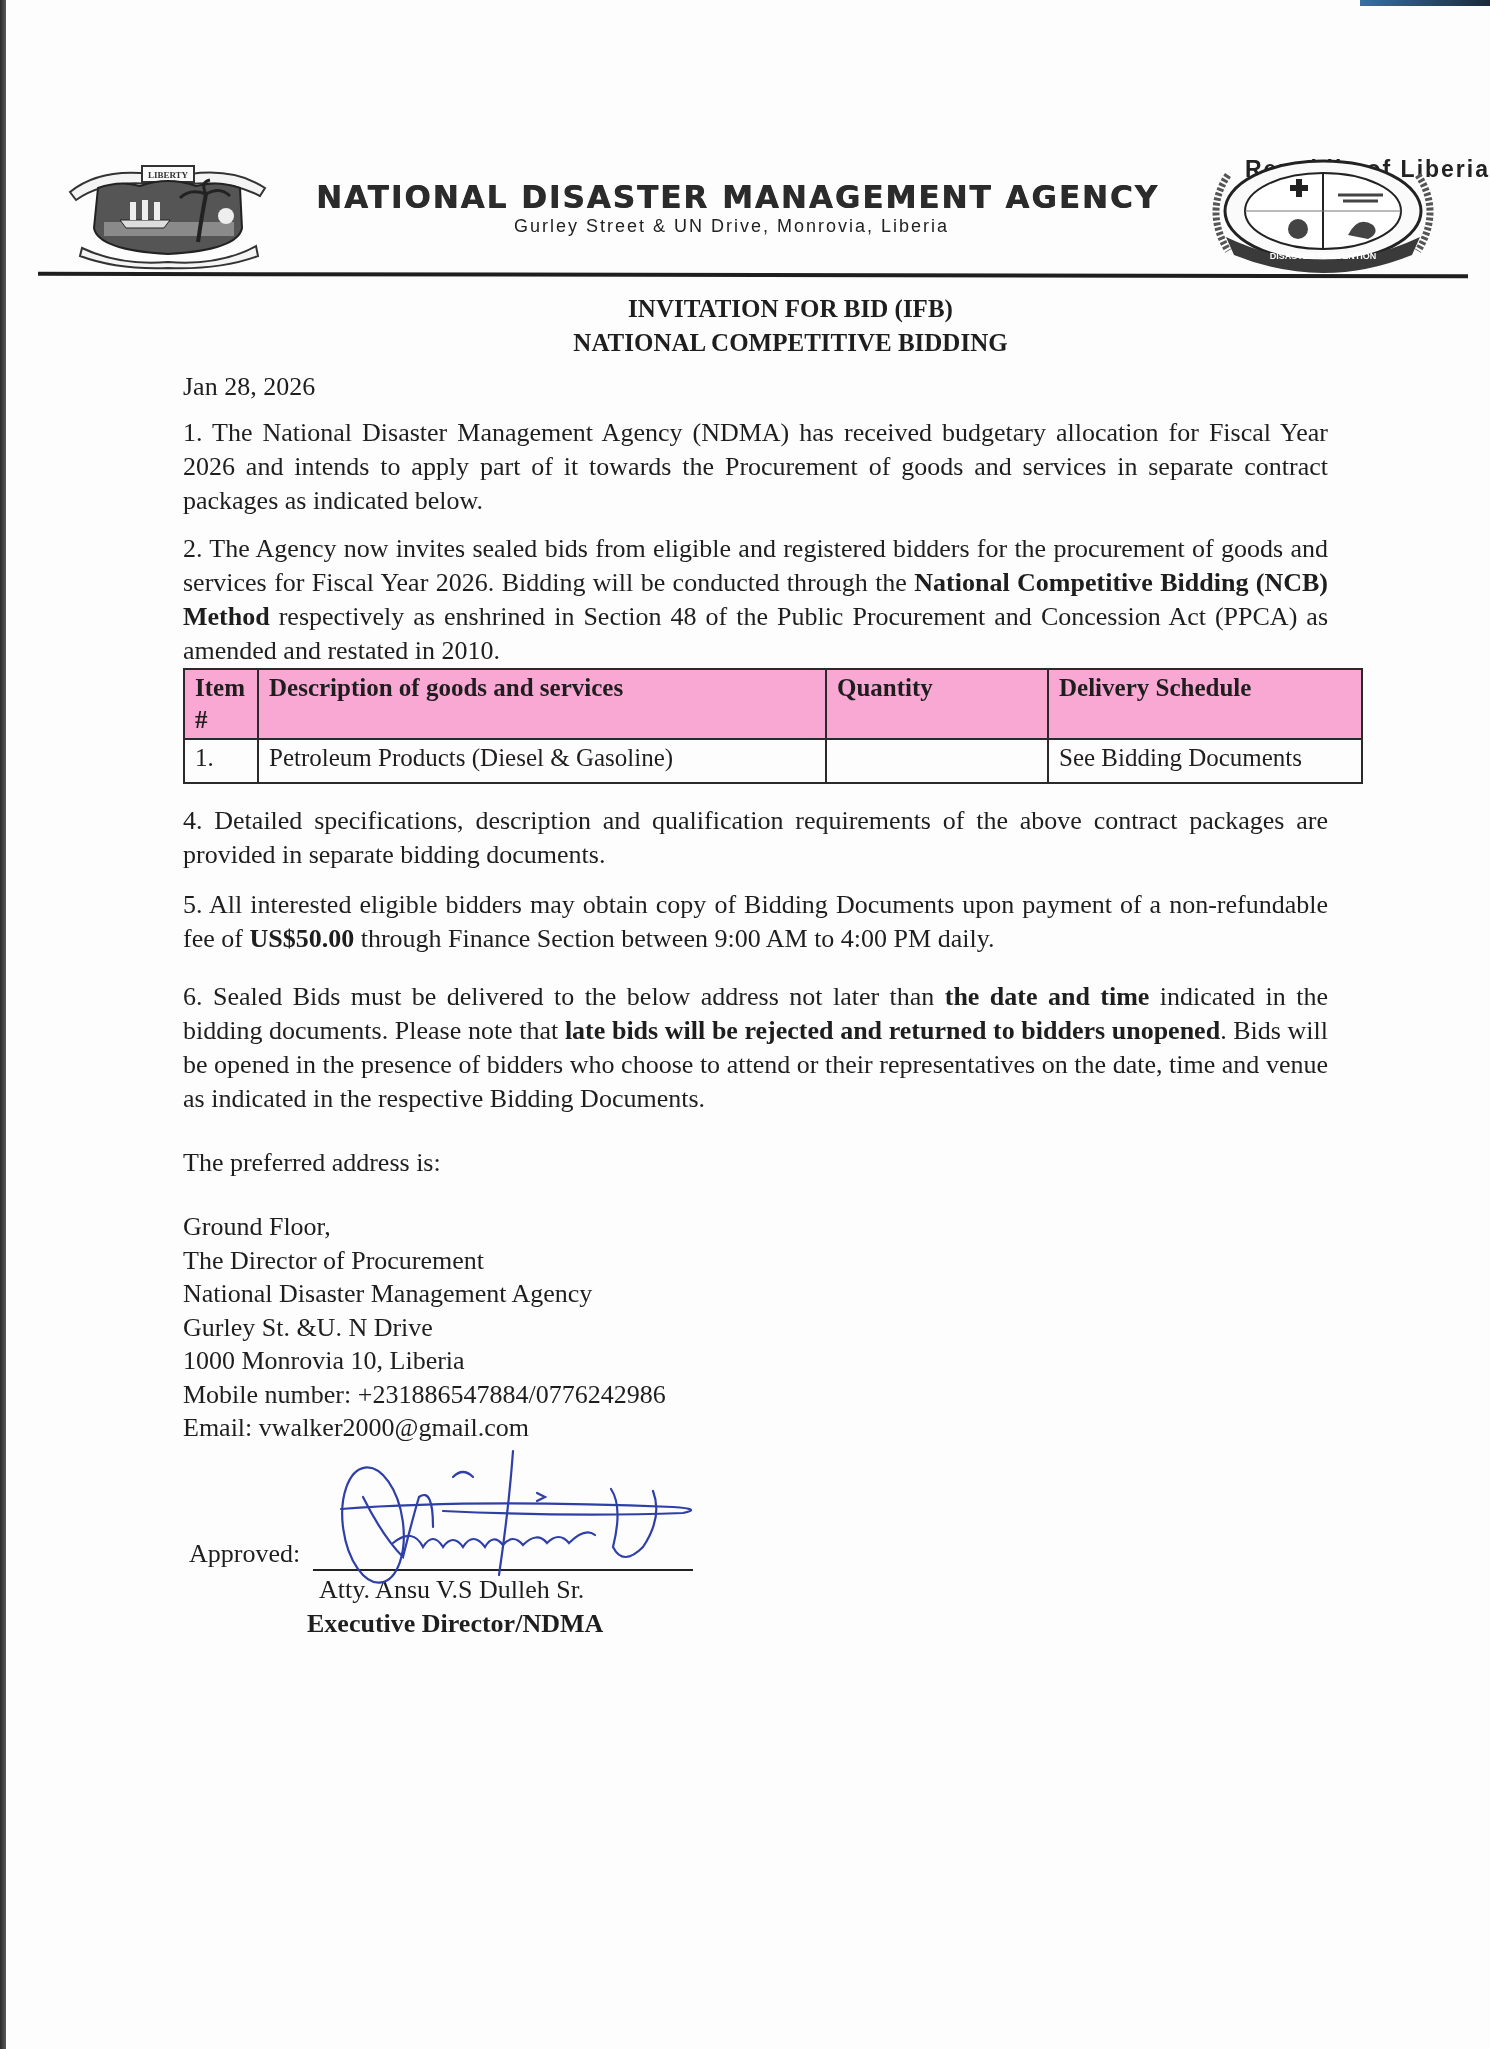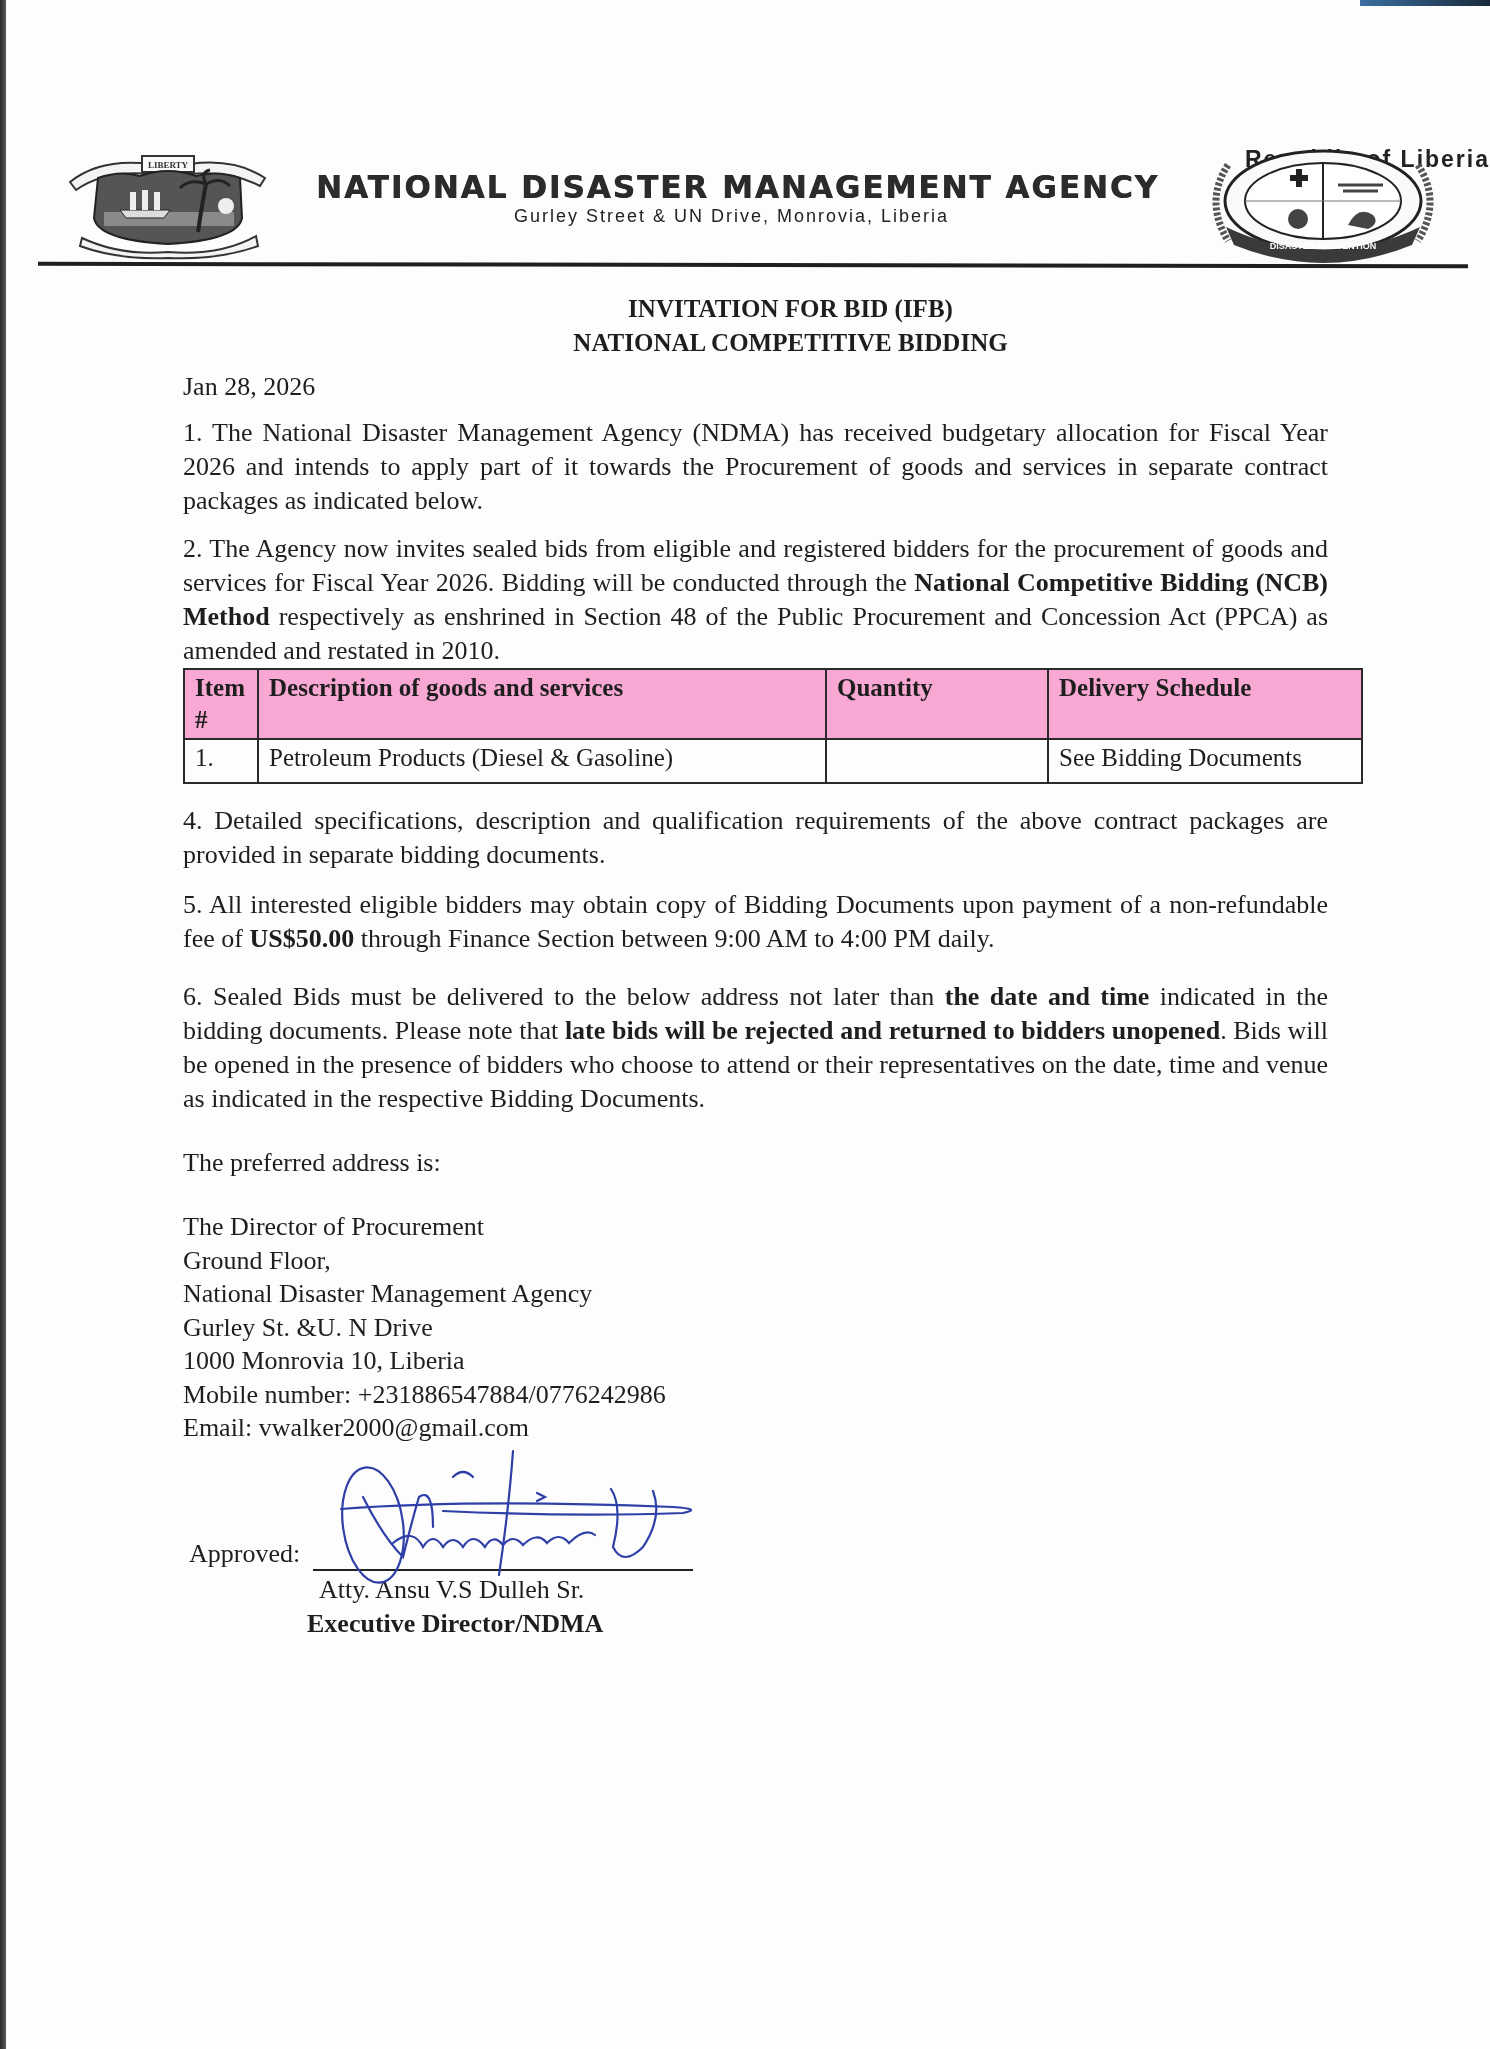--- a/index.html
+++ b/index.html
@@ -12,21 +12,21 @@
   .scan-edge-left {
     position: absolute; left: 0; top: 0; width: 6px; height: 2049px;
     background: linear-gradient(to right, #2a2a2a, #5a5a5a);
   }
   .scan-edge-top-right {
     position: absolute; right: 0; top: 0; width: 130px; height: 6px;
     background: linear-gradient(to right, #3a6fa0, #1a2a3a);
   }
 
   
-  .letterhead { position: absolute; left: 0; top: 0; width: 1490px; height: 275px; }
+  .letterhead { position: absolute; left: 0; top: 10px; width: 1490px; height: 275px; }
   .seal-left { position: absolute; left: 60px; top: 148px; width: 218px; height: 112px; }
   .seal-right { position: absolute; left: 1198px; top: 145px; width: 250px; height: 118px; }
   .lh-republic {
     position: absolute; left: 0; width: 1490px; top: 146px; text-align: right;
     font-family: "Liberation Sans", "DejaVu Sans", sans-serif; font-weight: bold;
     font-size: 23px; letter-spacing: 2px; color: #222; padding-left: 20px; box-sizing: border-box;
   }
   .lh-agency {
     position: absolute; left: 285px; top: 168px; width: 905px; text-align: center;
     font-family: "DejaVu Sans", "Liberation Sans", sans-serif; font-weight: bold;
@@ -169,22 +169,22 @@
     <span>5. All interested eligible bidders may obtain copy of Bidding Documents upon payment of a non-refundable fee of </span><b>US$50.00</b><span> through Finance Section between 9:00 AM to 4:00 PM daily.</span>
   </p>
 
   <p class="para" style="margin-top:24px">
     <span>6. Sealed Bids must be delivered to the below address not later than </span><b>the date and time</b><span> indicated in the bidding documents. Please note that </span><b>late bids will be rejected and returned to bidders unopened</b><span>. Bids will be opened in the presence of bidders who choose to attend or their representatives on the date, time and venue as indicated in the respective Bidding Documents.</span>
   </p>
 
   <p class="para" style="margin-top:30px">The preferred address is:</p>
 
   <div class="addr">
+    <div>Ground Floor,</div>
     <div>The Director of Procurement</div>
-    <div>Ground Floor,</div>
     <div>National Disaster Management Agency</div>
     <div>Gurley St. &amp;U. N Drive</div>
     <div>1000 Monrovia 10, Liberia</div>
     <div>Mobile number: +231886547884/0776242986</div>
     <div>Email: vwalker2000@gmail.com</div>
   </div>
 
   <div class="approved-row">
     <span class="approved-label">Approved:</span>
     <div class="sig-line"></div>

